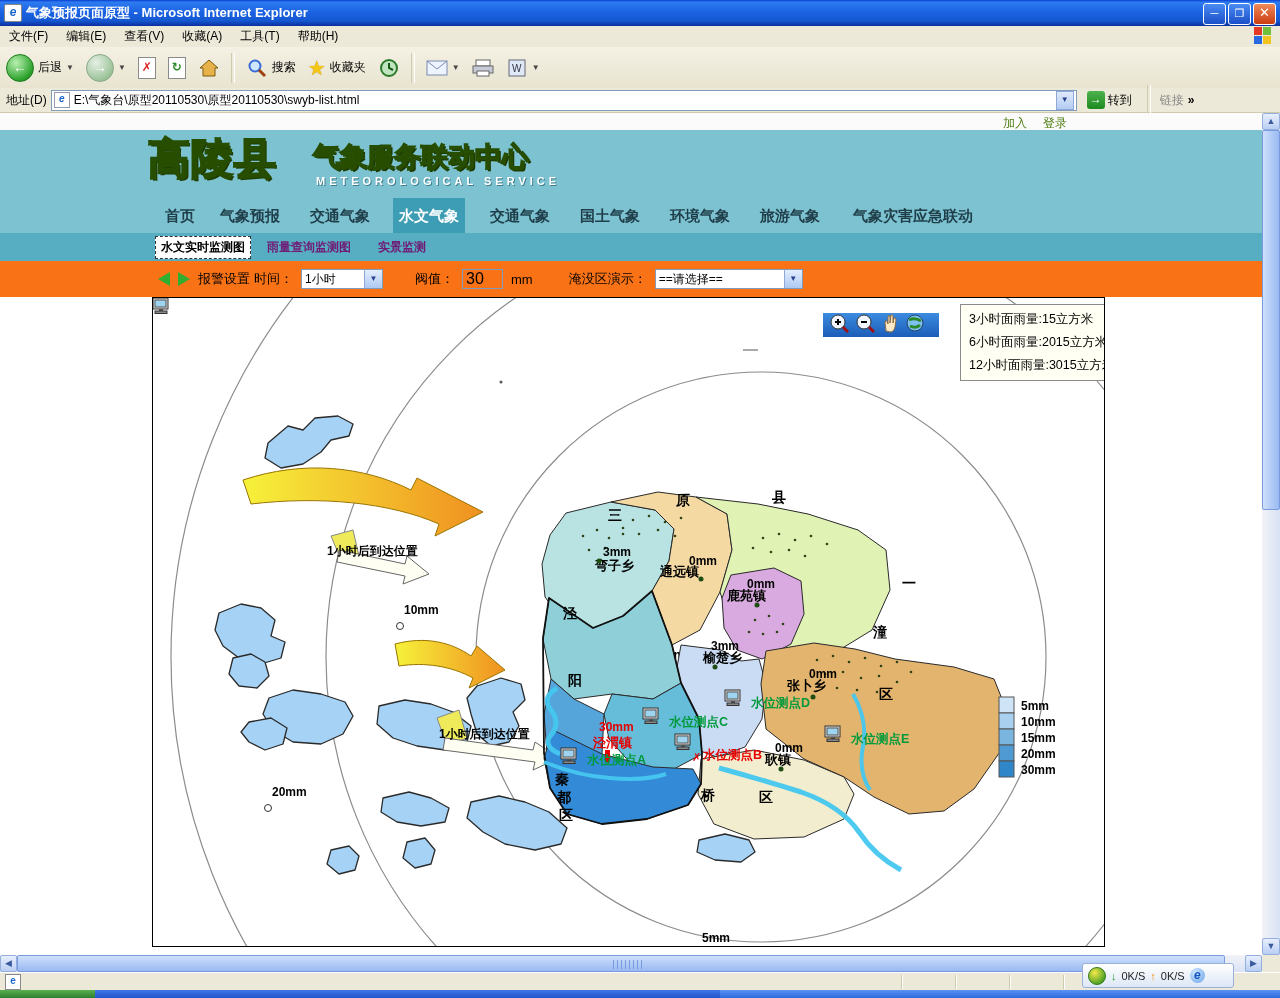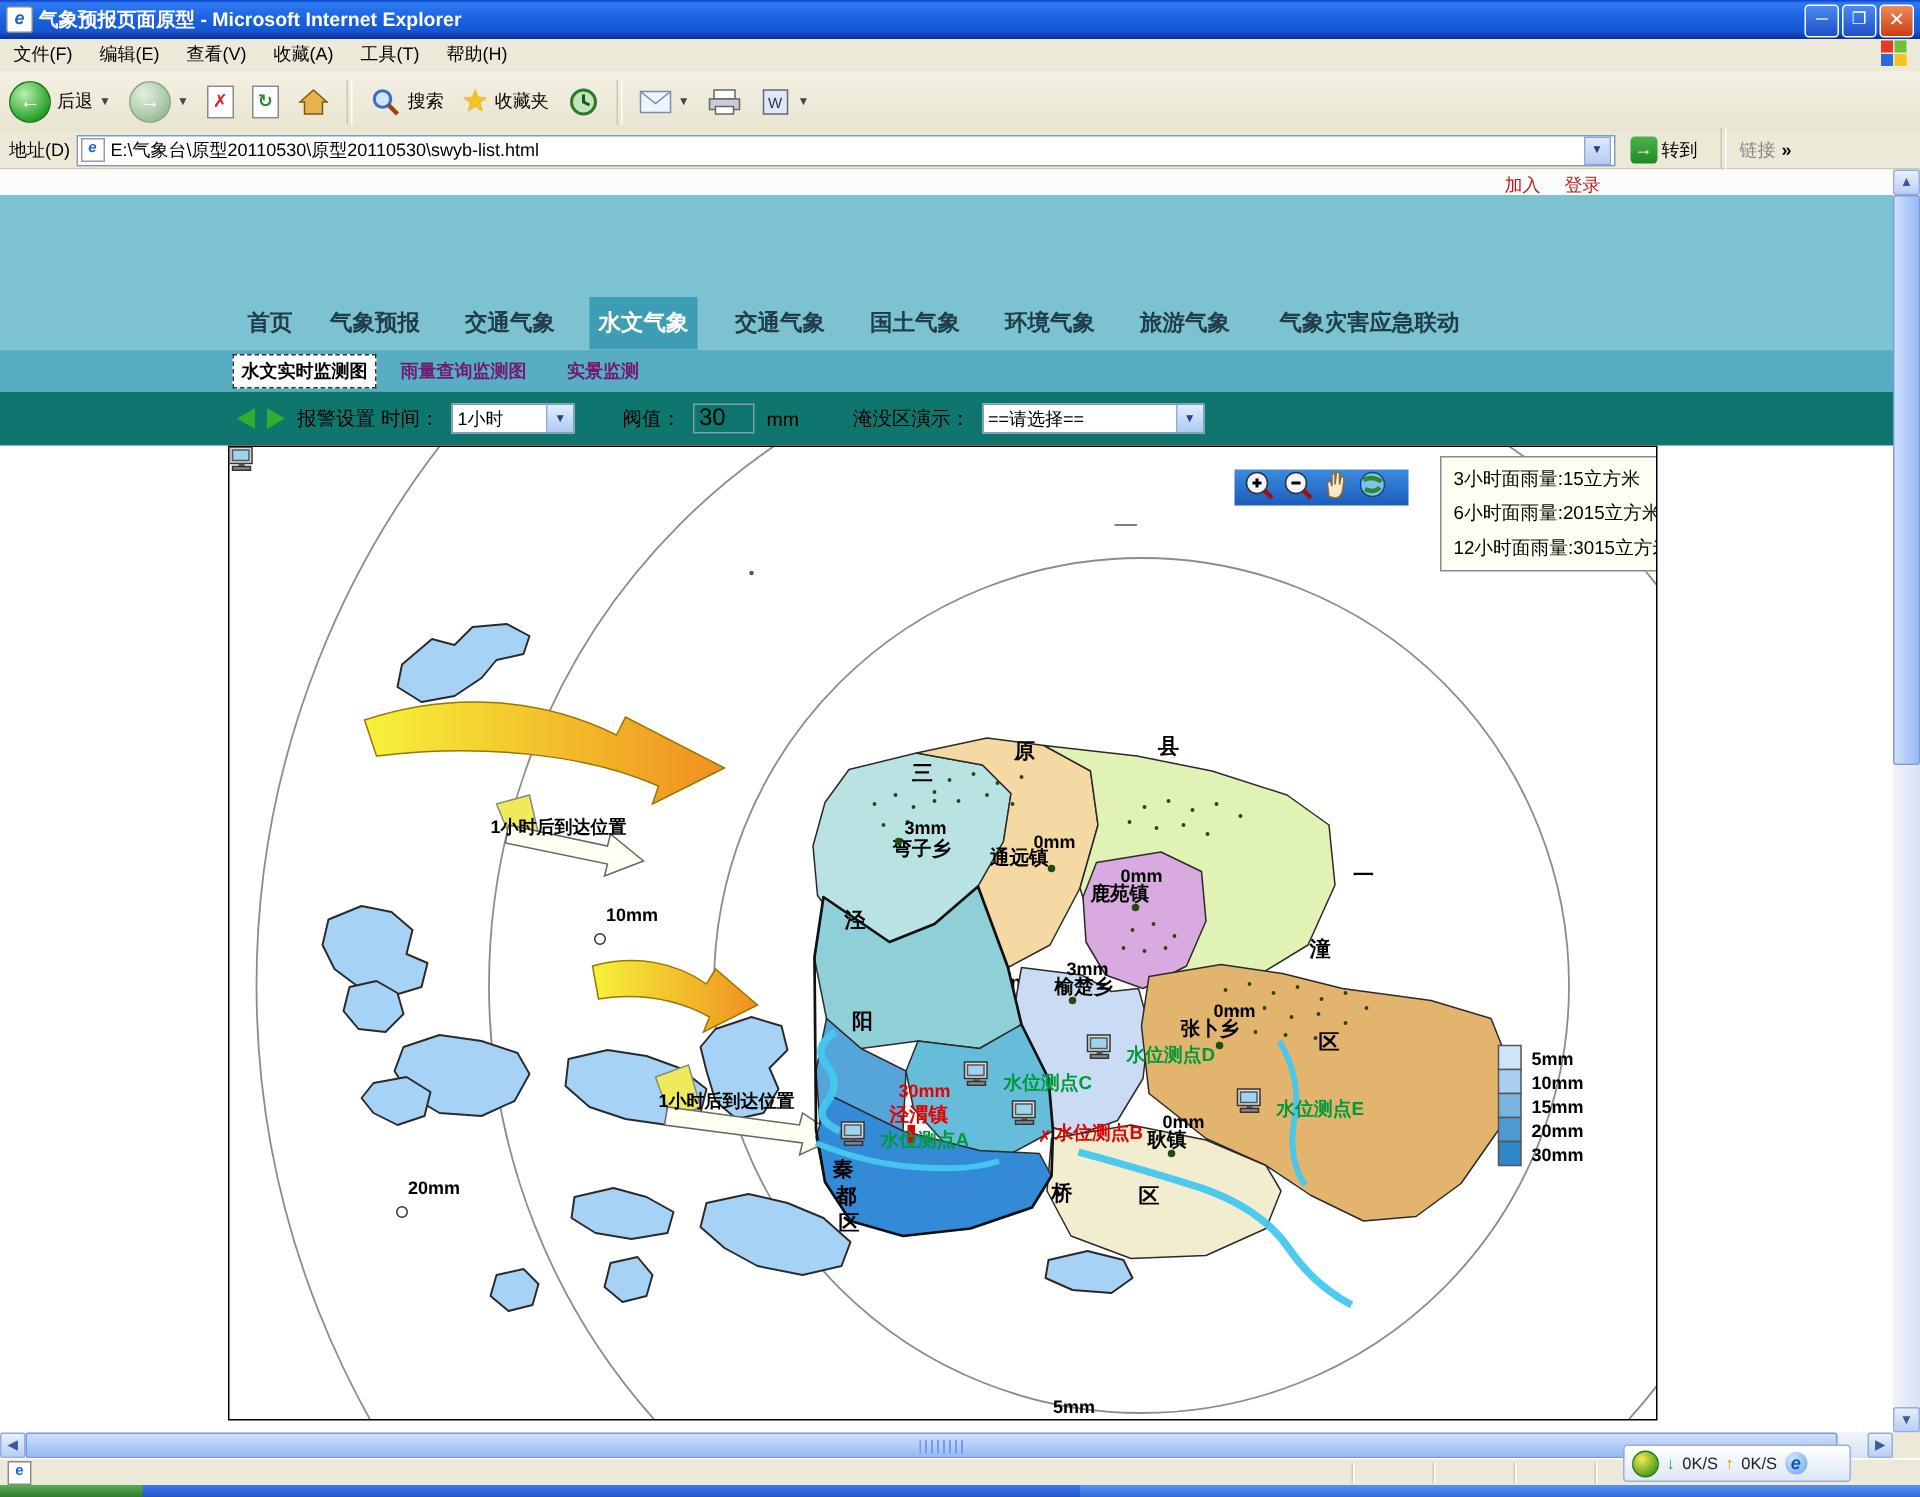--- a/index.html
+++ b/index.html
@@ -44,39 +44,39 @@
   .addrinput .pgico{width:14px;height:14px;background:#fff;border:1px solid #99a;color:#1a66cc;
     font-size:10px;font-weight:bold;font-style:italic;text-align:center;line-height:12px;}
   .combodrop{margin-left:auto;width:16px;height:17px;background:linear-gradient(180deg,#dfe9fb,#b4ccf2);
     border:1px solid #90a8d8;text-align:center;font-size:8px;line-height:16px;color:#27408b;}
   .gobtn{display:flex;align-items:center;gap:3px;padding:1px 6px;}
   .goico{width:18px;height:18px;border-radius:3px;background:linear-gradient(180deg,#4db34d,#1e8a1e);
     color:#fff;text-align:center;line-height:17px;font-weight:bold;}
   
   .content{left:0;top:113px;width:1262px;height:842px;background:#fff;overflow:hidden;}
   .toplinks{position:absolute;left:0;top:0;width:1262px;height:17px;background:#fbfbfb;
-    font-size:12px;color:#b91c1c;}
+    font-size:12px;color:#4d7c0f;}
   .toplinks span{position:absolute;top:2px;}
   .band{position:absolute;left:0;top:17px;width:1262px;height:103px;background:#7cc2d1;}
   .logo{position:absolute;left:148px;top:5px;width:480px;height:62px;}
   .logo .county{position:absolute;left:0;top:-4px;font-size:42px;font-weight:bold;color:#a8e41e;
     -webkit-text-stroke:2px #274d00;letter-spacing:1px;text-shadow:2px 2px 0 #1e3a00;}
   .logo .ctr{position:absolute;left:165px;top:4px;font-size:27px;font-weight:bold;color:#8ed414;
     -webkit-text-stroke:1.5px #274d00;text-shadow:2px 2px 0 #1e3a00;}
   .logo .eng{position:absolute;left:168px;top:40px;font-size:11px;font-weight:bold;color:#fff;
     letter-spacing:4px;text-shadow:1px 1px 0 #3e7e8e;}
   .nav{position:absolute;left:0;top:68px;width:1262px;height:35px;}
   .ntab{position:absolute;top:0;height:35px;line-height:35px;text-align:center;font-size:15px;
     font-weight:bold;color:#1f3e49;}
   .ntab.active{background:#3d9db4;color:#fff;}
   .subnav{position:absolute;left:0;top:120px;width:1262px;height:28px;background:#57adc1;}
   .stab{position:absolute;font-size:12px;font-weight:bold;color:#701a75;top:6px;}
   .stab.active{top:3px;background:#fff;color:#000;border:1px dashed #333;padding:2px 5px;}
   
-  .controls{position:absolute;left:0;top:148px;width:1262px;height:36px;background:#0f766e;
+  .controls{position:absolute;left:0;top:148px;width:1262px;height:36px;background:#f97316;
     display:flex;align-items:center;padding-left:158px;box-sizing:border-box;gap:8px;font-size:13px;color:#000;}
   .garrow{width:0;height:0;border-top:7px solid transparent;border-bottom:7px solid transparent;}
   .garrow.r{border-left:12px solid #2fae2f;}
   .garrow.l{border-right:12px solid #2fae2f;}
   .xpselect{height:20px;background:#fff;border:1px solid #7f9db9;display:flex;align-items:center;
     font-size:12px;padding-left:3px;box-sizing:border-box;}
   .xpselect .db{margin-left:auto;width:17px;height:18px;background:linear-gradient(180deg,#e3edfd,#aec9f2);
     border-left:1px solid #90a8d8;text-align:center;font-size:8px;line-height:17px;color:#27408b;}
   .xpinput{width:36px;height:18px;border:1px solid #7f9db9;font-size:16px;padding-left:3px;line-height:18px;}
   
@@ -237,20 +237,25 @@
   <span style="font-weight:bold;">»</span>
 </div>
 
 <div class="abs content">
   <div class="toplinks">
     <span style="left:1003px">加入</span>
     <span style="left:1043px">登录</span>
   </div>
 
   <div class="band">
+    <div class="logo">
+      <span class="county">高陵县</span>
+      <span class="ctr">气象服务联动中心</span>
+      <span class="eng">METEOROLOGICAL SERVICE</span>
+    </div>
     <div class="nav">
       <span class="ntab" style="left:158px;width:44px">首页</span>
       <span class="ntab" style="left:213px;width:74px">气象预报</span>
       <span class="ntab" style="left:303px;width:74px">交通气象</span>
       <span class="ntab active" style="left:393px;width:72px">水文气象</span>
       <span class="ntab" style="left:483px;width:74px">交通气象</span>
       <span class="ntab" style="left:573px;width:74px">国土气象</span>
       <span class="ntab" style="left:663px;width:74px">环境气象</span>
       <span class="ntab" style="left:753px;width:74px">旅游气象</span>
       <span class="ntab" style="left:843px;width:140px">气象灾害应急联动</span>

